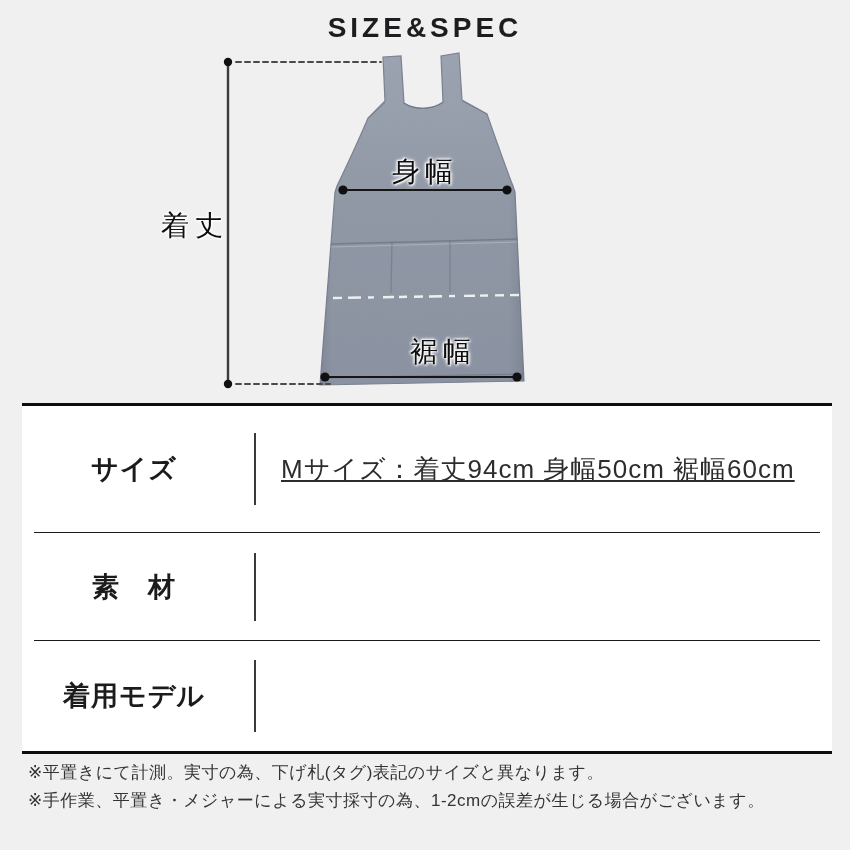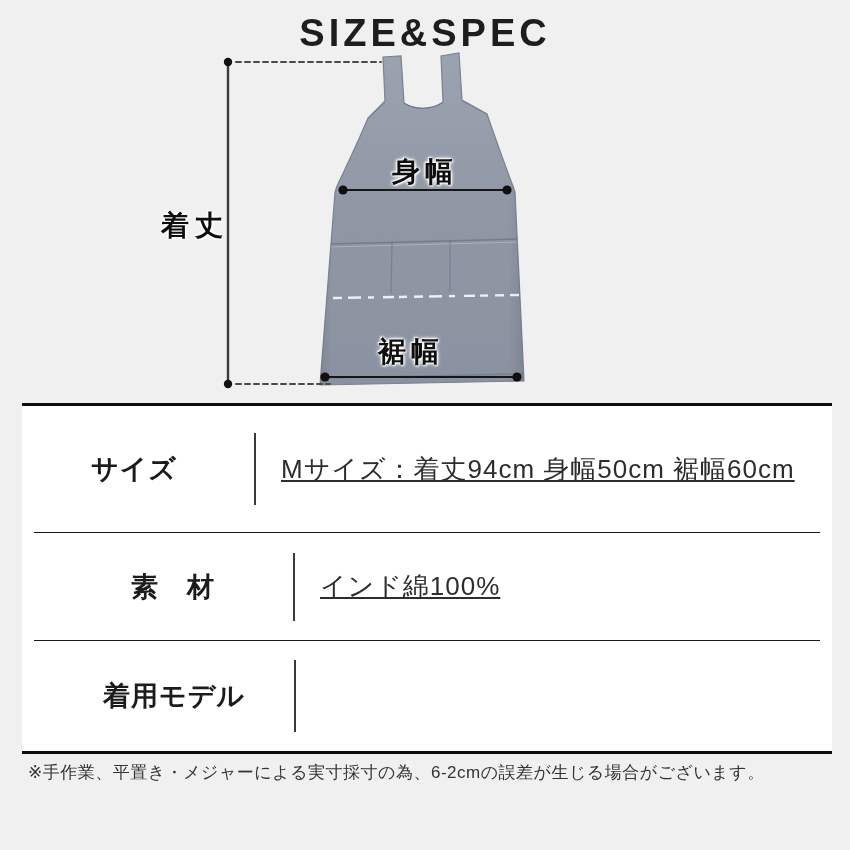--- a/index.html
+++ b/index.html
@@ -7,46 +7,46 @@
     width:850px;height:850px;position:relative;overflow:hidden;
     background:#f0f0f1;
     font-family:"Liberation Sans","DejaVu Sans",sans-serif;
     -webkit-font-smoothing:antialiased;
   }
   .page{position:absolute;inset:0;}
 
   
   .title{
     position:absolute;top:12px;left:0;width:850px;margin:0;
-    text-align:center;font-size:38px;font-weight:800;
+    text-align:center;font-size:28px;font-weight:800;
     letter-spacing:4px;color:#1d1d1f;
   }
 
   
   .diagram{position:absolute;left:0;top:0;width:850px;height:410px;}
   .diagram svg{position:absolute;left:0;top:0;}
   .dim-label{
-    position:absolute;font-weight:700;color:#0e0e0e;line-height:1;
+    position:absolute;font-weight:400;color:#0e0e0e;line-height:1;
     text-shadow:0 0 3px #fff,0 0 5px #fff,1px 1px 2px #fff,-1px -1px 2px #fff;
     white-space:nowrap;
   }
   .lbl-length{left:161px;top:197px;font-size:28px;letter-spacing:6px;margin-top:15px;}
   .lbl-body{left:392px;top:158px;font-size:28px;letter-spacing:5px;}
-  .lbl-hem{left:378px;top:338px;font-size:28px;letter-spacing:5px;}
+  .lbl-hem{left:410px;top:338px;font-size:28px;letter-spacing:5px;}
 
   
   .spec-table{
     position:absolute;left:22px;top:403px;width:810px;
     background:#ffffff;
     border-top:3px solid #0d0d0d;border-bottom:3px solid #0d0d0d;
   }
   .spec-row{display:flex;align-items:center;gap:8px;}
   .row-1{height:126px;}
-  .row-2{height:107px;padding-left:39px;}
-  .row-3{height:110px;padding-left:40px;}
+  .row-2{height:107px;}
+  .row-3{height:110px;}
   .spec-label{
     width:224px;flex:0 0 224px;text-align:center;
     font-size:27px;font-weight:700;color:#1b1b1b;letter-spacing:1px;
   }
   .spec-divider{width:2px;flex:0 0 2px;background:#3a3a3a;}
   .row-1 .spec-divider{height:72px;}
   .row-2 .spec-divider{height:68px;}
   .row-3 .spec-divider{height:72px;}
   .spec-value{
     padding-left:17px;font-size:26px;font-weight:400;color:#2d2d2d;
@@ -138,26 +138,26 @@
   <div class="spec-table">
     <div class="spec-row row-1">
       <div class="spec-label">サイズ</div>
       <div class="spec-divider"></div>
       <div class="spec-value">Mサイズ：着丈94cm 身幅50cm 裾幅60cm</div>
     </div>
     <div class="spec-sep"></div>
     <div class="spec-row row-2">
       <div class="spec-label">素　材</div>
       <div class="spec-divider"></div>
-      <div class="spec-value">インド綿100%</div>
     </div>
     <div class="spec-sep"></div>
     <div class="spec-row row-3">
       <div class="spec-label">着用モデル</div>
       <div class="spec-divider"></div>
     </div>
   </div>
 
   <div class="notes">
-    <p>※手作業、平置き・メジャーによる実寸採寸の為、6-2cmの誤差が生じる場合がございます。</p>
+    <p>※平置きにて計測。実寸の為、下げ札(タグ)表記のサイズと異なります。</p>
+    <p>※手作業、平置き・メジャーによる実寸採寸の為、1-2cmの誤差が生じる場合がございます。</p>
   </div>
 
 </div>
 
 </body></html>

